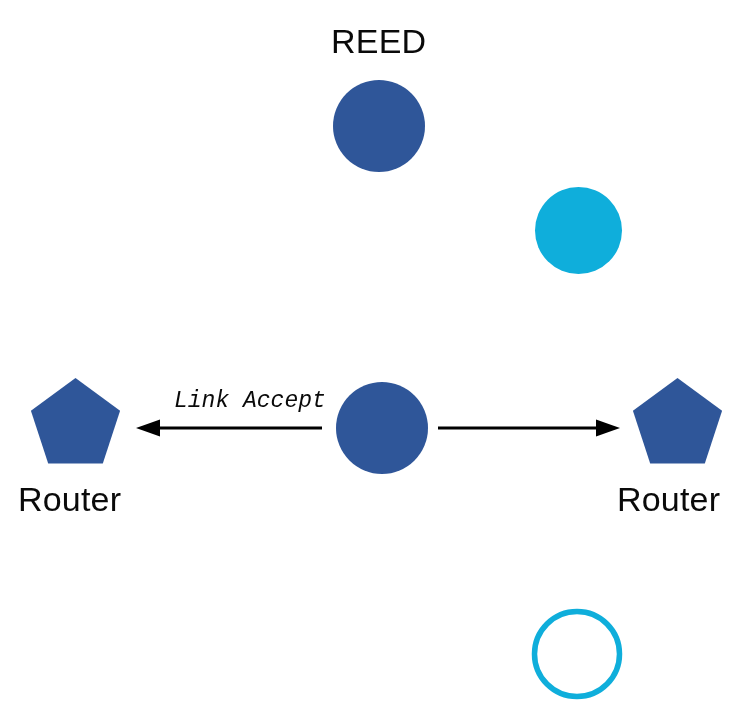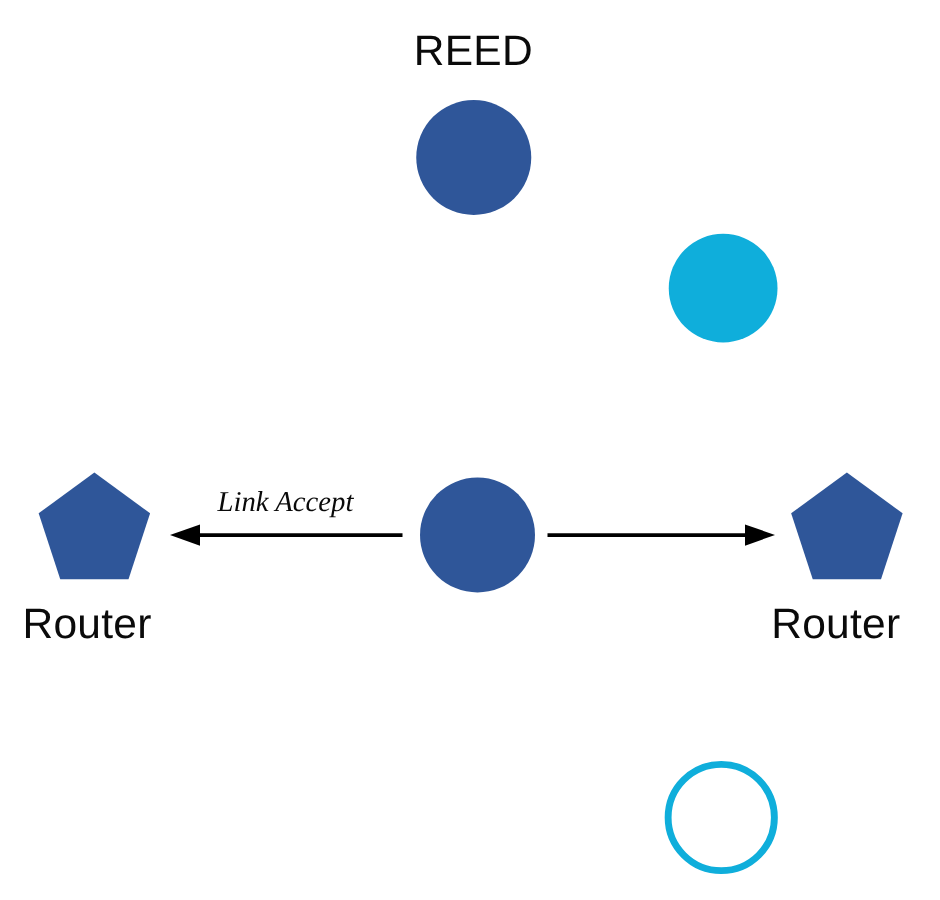--- a/index.html
+++ b/index.html
@@ -25,21 +25,21 @@
     font-family: "Liberation Sans", sans-serif;
     font-size: 34px;
     font-weight: 400;
     line-height: 34px;
     white-space: nowrap;
     letter-spacing: 0.2px;
   }
   .edge-label {
     position: absolute;
     color: #0a0a0a;
-    font-family: Liberation Serif, serif;
+    font-family: Liberation Mono, monospace;
     font-style: italic;
     font-size: 23px;
     font-weight: 400;
     line-height: 23px;
     white-space: nowrap;
     text-align: center;
   }
   .shape-svg {
     position: absolute;
     display: block;

